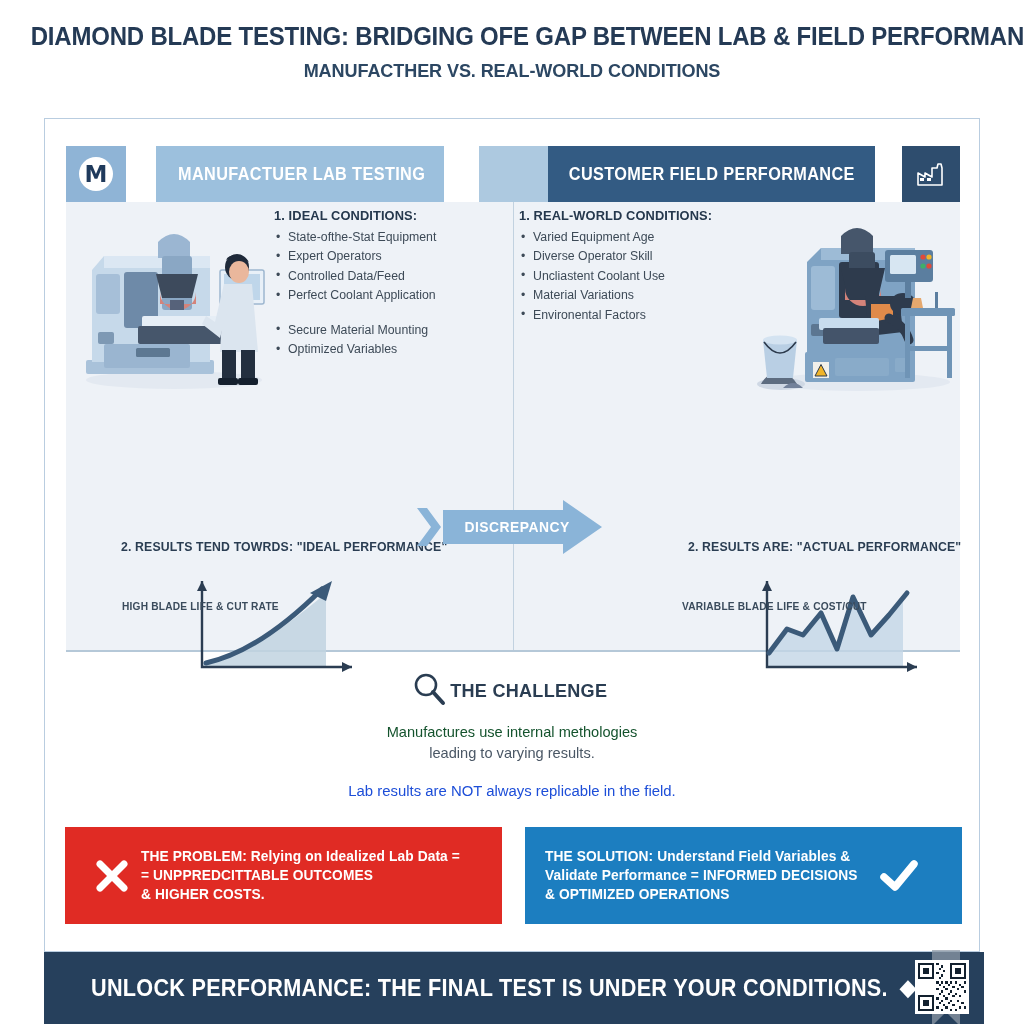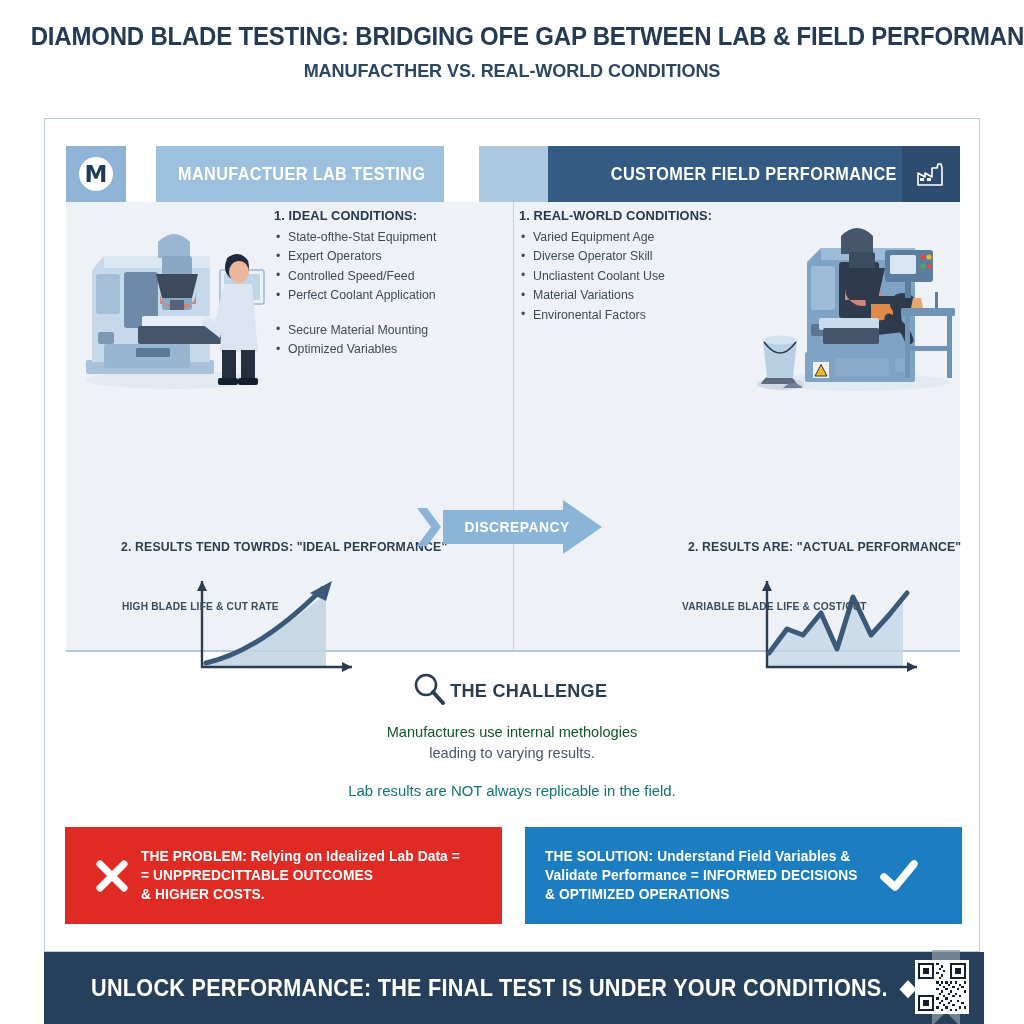--- a/index.html
+++ b/index.html
@@ -53,21 +53,21 @@
   }
   .hdr-left span{
     color:#ffffff;font-size:17.5px;font-weight:bold;letter-spacing:0.4px;
     margin-left:22px;transform:scaleX(0.93);transform-origin:left center;
     white-space:nowrap;
   }
   .hdr-mid{
     position:absolute;left:413px;top:0;width:69px;height:56px;background:#adc9e0;
   }
   .hdr-right{
-    position:absolute;left:482px;top:0;width:412px;height:56px;background:#335b83;
+    position:absolute;left:482px;top:0;width:327px;height:56px;background:#335b83;
     display:flex;align-items:center;justify-content:center;
   }
   .hdr-right span{
     color:#ffffff;font-size:17.5px;font-weight:bold;letter-spacing:0.4px;
     transform:scaleX(0.93);white-space:nowrap;
   }
   .hdr-icon{
     position:absolute;left:836px;top:0;width:58px;height:56px;background:#2e4d6e;
     display:flex;align-items:center;justify-content:center;
   }
@@ -142,21 +142,21 @@
   .challenge{position:absolute;left:44px;top:672px;width:936px;text-align:center;}
   .chal-head-row{
     display:flex;align-items:center;justify-content:center;
   }
   .chal-head{
     font-size:19px;font-weight:bold;color:#2a3d52;letter-spacing:0.3px;
     transform:scaleX(0.95);white-space:nowrap;
   }
   .chal-l1{font-size:14.6px;color:#14532d;margin-top:12px;line-height:1.42;}
   .chal-l2{font-size:14.6px;color:#4a5765;line-height:1.42;}
-  .chal-l3{font-size:14.9px;color:#0f766e;margin-top:18px;line-height:1.42;}
+  .chal-l3{font-size:14.9px;color:#1d4ed8;margin-top:18px;line-height:1.42;}
 
   
   .pbox{
     position:absolute;top:827px;width:437px;height:97px;
     display:flex;align-items:center;box-sizing:border-box;
   }
   .problem{left:65px;background:#e02b24;padding:0 14px 0 18px;align-items:center;}
   .solution{left:525px;background:#1c7ec0;padding:0 34px 0 20px;}
   .pbox-icon{
     flex:0 0 auto;width:58px;display:flex;align-items:center;justify-content:center;
@@ -261,21 +261,21 @@
             <rect x="167" y="138" width="14" height="32" fill="#232f3f"></rect>
             <rect x="144" y="166" width="20" height="7" rx="2" fill="#15202e"></rect>
             <rect x="164" y="166" width="20" height="7" rx="2" fill="#15202e"></rect>
           </svg>
         </div>
 
         <div class="list list-l">
           <div class="list-head">1. IDEAL CONDITIONS:</div>
           <div class="bullet">State-ofthe-Stat Equipment</div>
           <div class="bullet">Expert Operators</div>
-          <div class="bullet">Controlled Speed/Feed</div>
+          <div class="bullet">Controlled Data/Feed</div>
           <div class="bullet">Perfect Coolant Application</div>
           <div class="bullet gap">Secure Material Mounting</div>
           <div class="bullet">Optimized Variables</div>
         </div>
       </div>
 
       <div class="pane pane-r">
 
         <div class="list list-r">
           <div class="list-head">1. REAL-WORLD CONDITIONS:</div>

